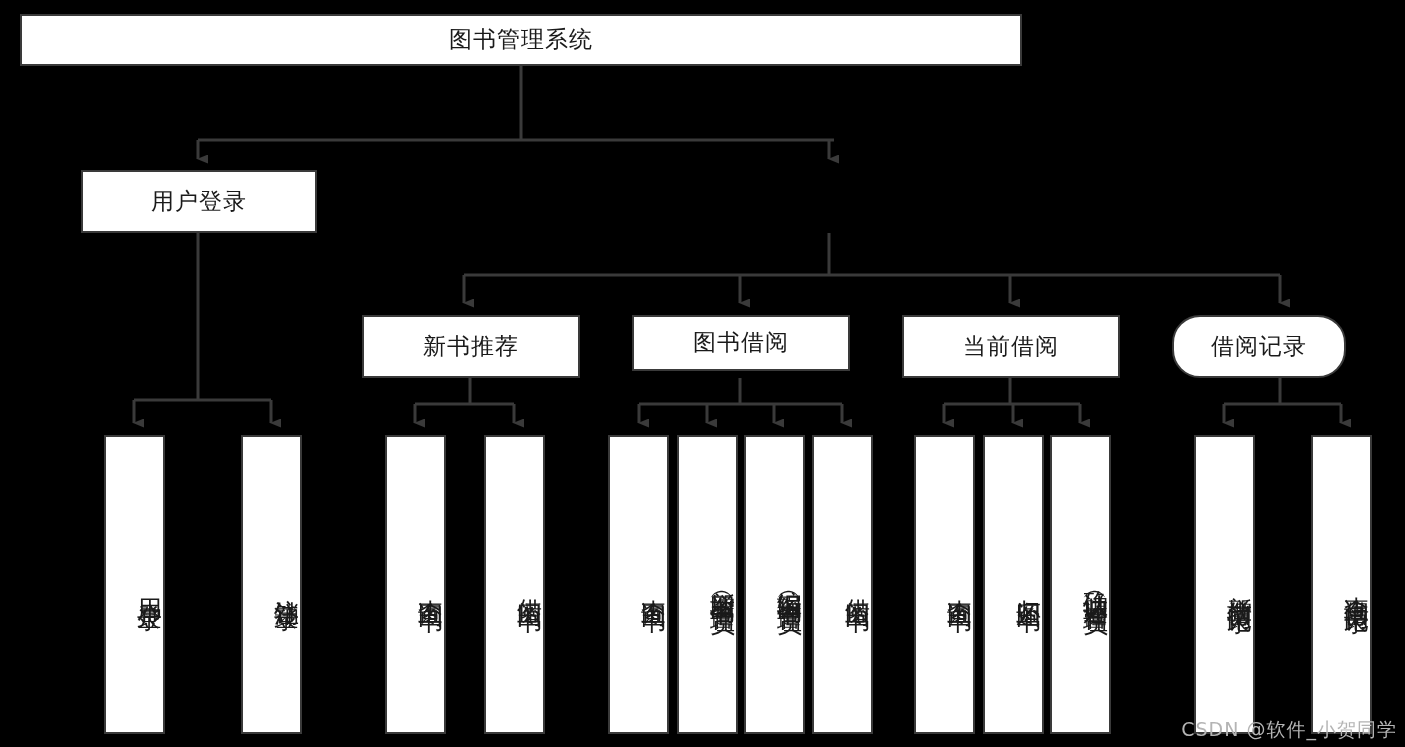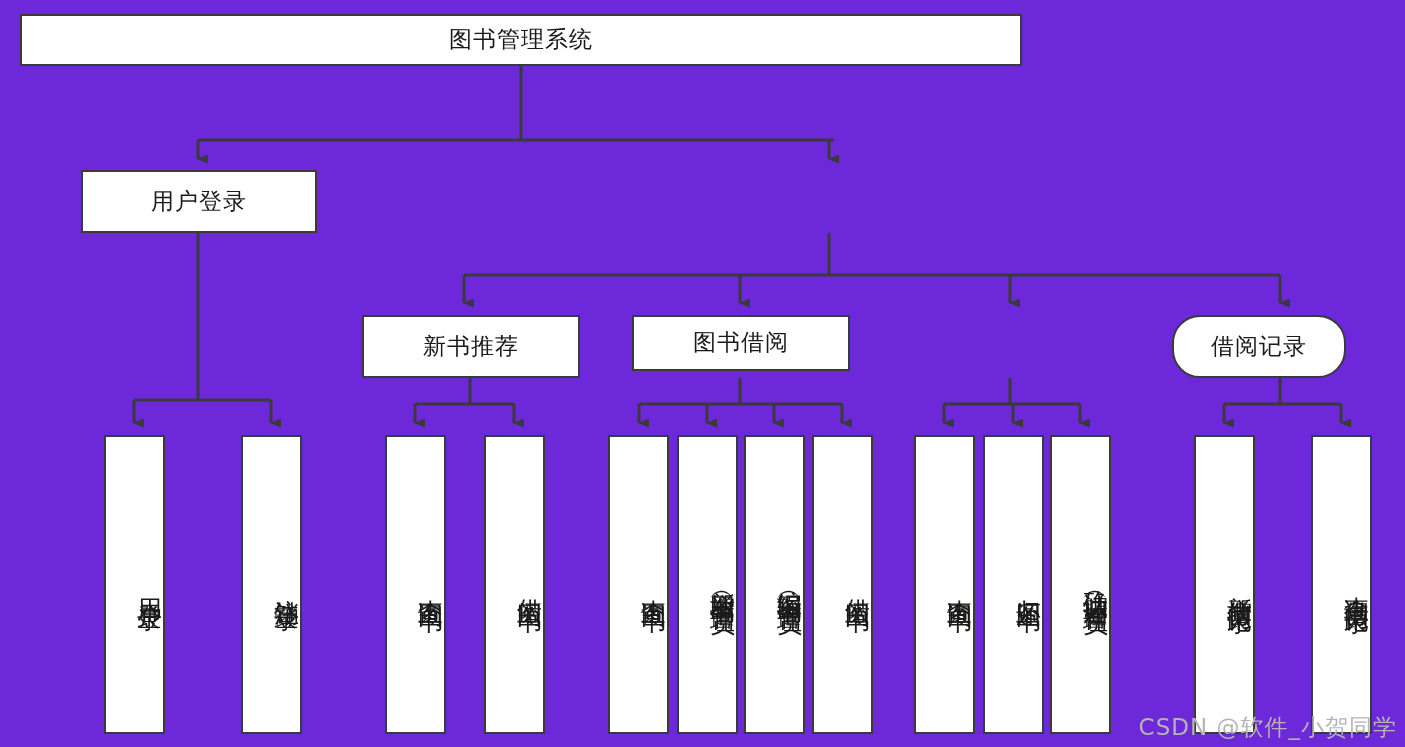--- a/index.html
+++ b/index.html
@@ -7,21 +7,21 @@
     padding: 0;
     background: #ffffff;
   }
   body {
     font-family: "DejaVu Sans", "Liberation Sans", sans-serif;
   }
   #canvas {
     position: relative;
     width: 1405px;
     height: 747px;
-    background: #6d28d9;
+    background: #000000;
     overflow: hidden;
   }
   svg.edges {
     position: absolute;
     left: 0;
     top: 0;
     width: 1405px;
     height: 747px;
     pointer-events: none;
   }
@@ -53,21 +53,21 @@
   .node.vert .vtext {
     writing-mode: vertical-rl;
     text-orientation: upright;
     letter-spacing: 3px;
     white-space: nowrap;
   }
   #watermark {
     position: absolute;
     right: 8px;
     bottom: 4px;
-    font-size: 23px;
+    font-size: 19px;
     color: #b4b4b4;
     letter-spacing: 1px;
     white-space: nowrap;
     margin-left: 28px;
   }
 </style>
 </head>
 <body>
 
 <div id="canvas">
@@ -129,20 +129,23 @@
   <div class="node horiz" style="left:81px; top:170px; width:236px; height:63px;">
     <span>用户登录</span>
   </div>
 
   <div class="node horiz" style="left:362px; top:315px; width:218px; height:63px;">
     <span>新书推荐</span>
   </div>
   <div class="node horiz" style="left:632px; top:315px; width:218px; height:56px;">
     <span>图书借阅</span>
   </div>
+  <div class="node horiz" style="left:902px; top:315px; width:218px; height:63px;">
+    <span>当前借阅</span>
+  </div>
   <div class="node horiz" style="left:1172px; top:315px; width:174px; height:63px;border-radius:28px;">
     <span>借阅记录</span>
   </div>
 
   <div class="node vert" style="left:104px; top:435px; width:61px; height:299px;">
     <span class="vtext">用户登录</span>
   </div>
   <div class="node vert" style="left:241px; top:435px; width:61px; height:299px;">
     <span class="vtext">注销登录</span>
   </div>

